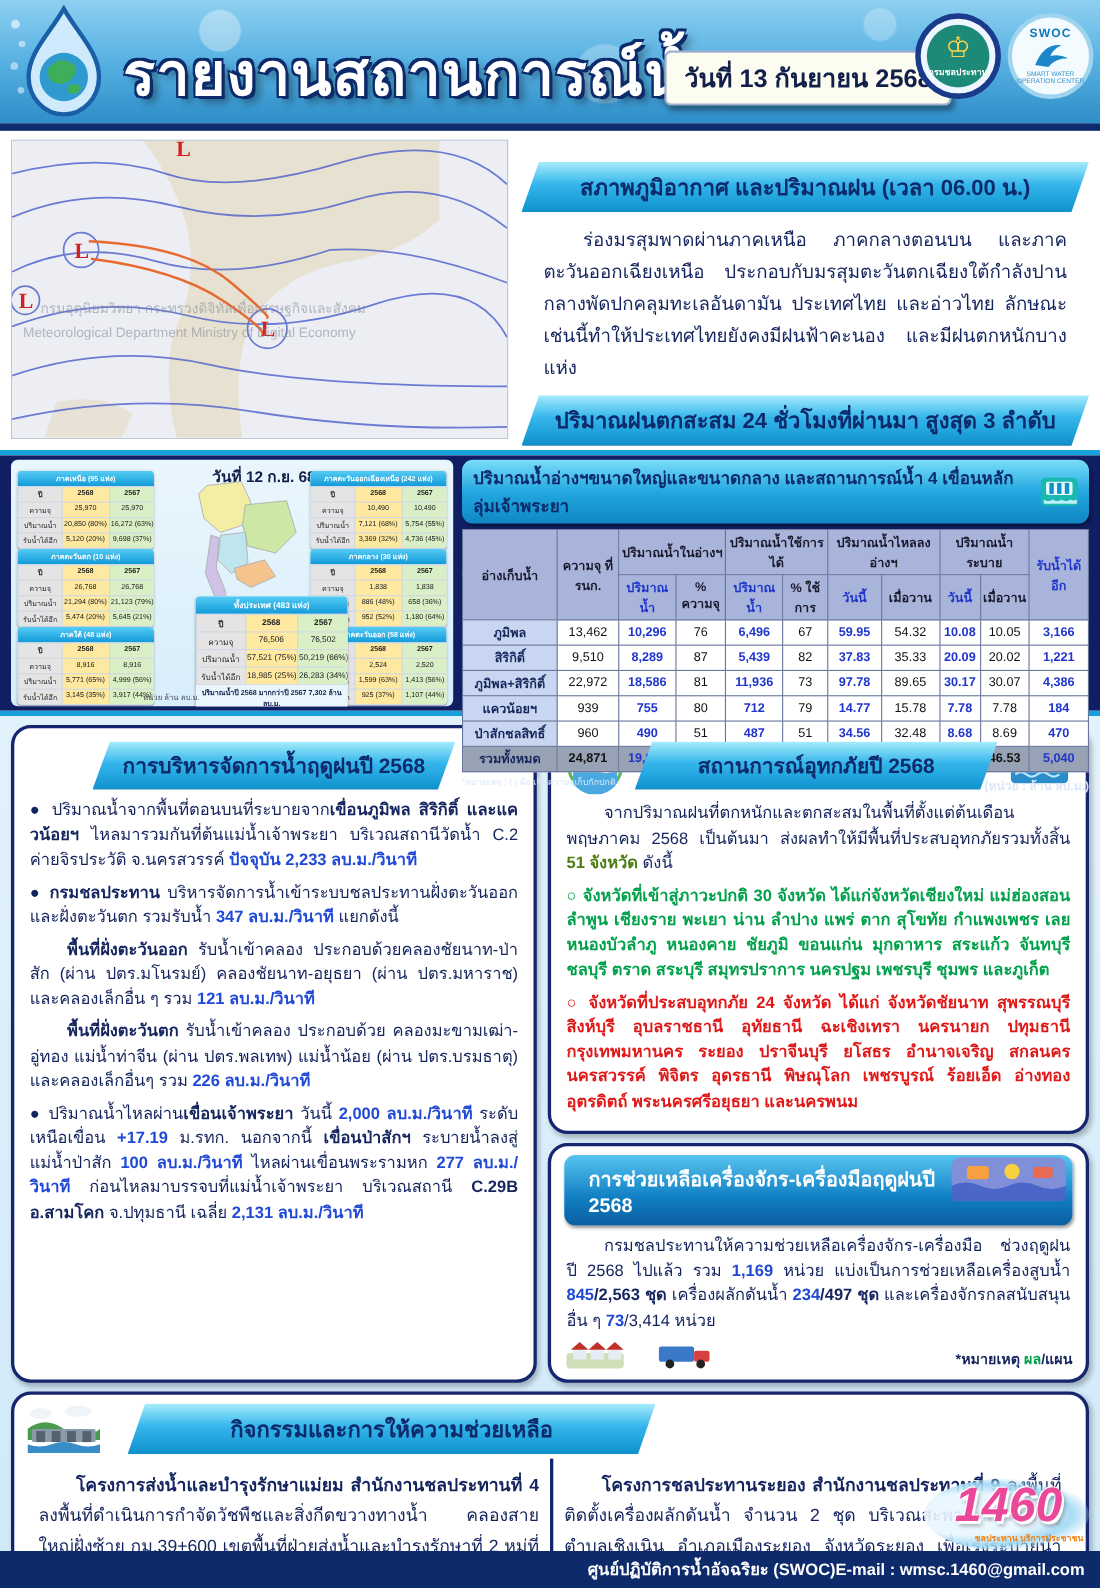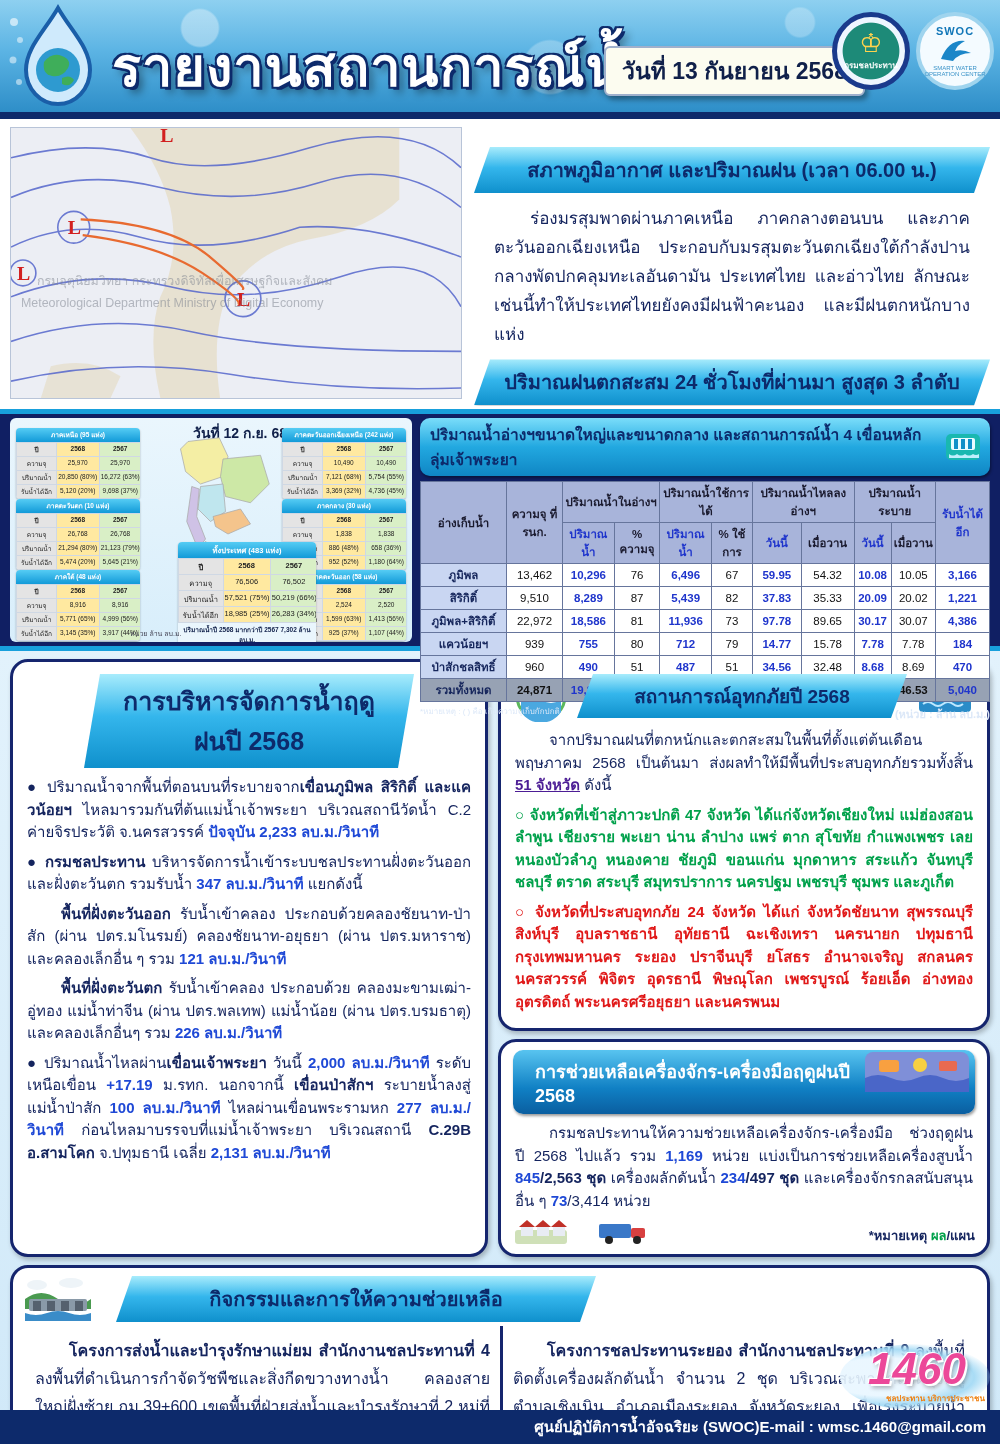--- a/index.html
+++ b/index.html
@@ -74,28 +74,28 @@
   .tbl-foot{display:flex;justify-content:space-between;color:#dce8f8;margin-top:3px}
   .fn-l{font-size:8px}.fn-r{font-size:11px;font-weight:700}
 
   
   .lightbg{background:linear-gradient(180deg,#e2f2fc,#cfe8f8);padding:8px 10px 6px}
   .panel{background:#fff;border:3px solid #15256e;border-radius:18px;box-shadow:2px 3px 5px rgba(0,0,0,.25)}
   .para{font-size:15px;line-height:1.5;color:#14245e;margin:7px 0;text-align:justify}
   .para.ind{text-indent:34px}
   .t-b{font-weight:800}
   .t-blue{color:#1f49d6;font-weight:800}
-  .t-blueu{color:#4c1d95;font-weight:800;text-decoration:underline}
+  .t-blueu{color:#4d7c0f;font-weight:800;}
   .t-green{color:#00a14b;font-weight:700}
   .para.green{color:#00a14b;font-weight:700}
   .para.red{color:#e01818;font-weight:700}
 
   .s3{display:flex;gap:10px}
   .p-mgmt{width:478px;flex:none;padding:10px 14px 8px;min-height:424px}
-  .p-mgmt .bar{width:330px;margin:2px auto 8px;font-size:25px}
+  .p-mgmt .bar{width:330px;margin:2px auto 8px;font-size:19px}
   .s3r{flex:1;display:flex;flex-direction:column;gap:8px}
   .p-flood{padding:8px 14px;flex:1}
   .flood-hd{display:flex;align-items:center;gap:10px;margin-bottom:4px}
   .flood-hd .bar{flex:1;font-size:19px}
   .p-mach{padding:8px 12px}
   .mach-bar{position:relative;background:linear-gradient(180deg,#58c4f0 0%,#1080c4 60%,#0a5ea0 100%);border-radius:10px;
     color:#fff;font-weight:800;font-size:18px;padding:7px 120px 7px 22px;box-shadow:1px 2px 3px rgba(0,0,0,.4)}
   .mach-note{display:flex;align-items:flex-end;gap:28px;justify-content:center}
   .mach-note .note{margin-left:auto;font-size:13px;color:#14245e}
 
@@ -597,21 +597,21 @@
                 <g stroke="#bfe8ff" stroke-width="2" fill="none">
                   <path d="M6 14 q5 -4 10 0 t10 0 t10 0 t10 0"></path>
                   <path d="M6 21 q5 -4 10 0 t10 0 t10 0 t10 0"></path>
                   <path d="M6 28 q5 -4 10 0 t10 0 t10 0 t10 0"></path>
                 </g>
                 <circle cx="46" cy="4" r="4" fill="#f8c818"></circle>
               </svg>
           </div>
           <div>
               <div class="para ind"><span>จากปริมาณฝนที่ตกหนักและตกสะสมในพื้นที่ตั้งแต่ต้นเดือนพฤษภาคม 2568 เป็นต้นมา ส่งผลทำให้มีพื้นที่ประสบอุทกภัยรวมทั้งสิ้น </span><span class="t-blueu">51 จังหวัด</span><span> ดังนี้</span></div>
-              <div class="para green"><span>○  จังหวัดที่เข้าสู่ภาวะปกติ 47 จังหวัด ได้แก่จังหวัดเชียงใหม่ แม่ฮ่องสอน ลำพูน เชียงราย พะเยา น่าน ลำปาง แพร่ ตาก สุโขทัย กำแพงเพชร เลย หนองบัวลำภู หนองคาย ชัยภูมิ ขอนแก่น มุกดาหาร  สระแก้ว จันทบุรี ชลบุรี ตราด สระบุรี สมุทรปราการ นครปฐม เพชรบุรี ชุมพร และภูเก็ต</span></div>
+              <div class="para green"><span>○  จังหวัดที่เข้าสู่ภาวะปกติ 30 จังหวัด ได้แก่จังหวัดเชียงใหม่ แม่ฮ่องสอน ลำพูน เชียงราย พะเยา น่าน ลำปาง แพร่ ตาก สุโขทัย กำแพงเพชร เลย หนองบัวลำภู หนองคาย ชัยภูมิ ขอนแก่น มุกดาหาร  สระแก้ว จันทบุรี ชลบุรี ตราด สระบุรี สมุทรปราการ นครปฐม เพชรบุรี ชุมพร และภูเก็ต</span></div>
               <div class="para red"><span>○  จังหวัดที่ประสบอุทกภัย 24 จังหวัด ได้แก่ จังหวัดชัยนาท สุพรรณบุรี สิงห์บุรี อุบลราชธานี อุทัยธานี ฉะเชิงเทรา นครนายก ปทุมธานี กรุงเทพมหานคร ระยอง ปราจีนบุรี ยโสธร อำนาจเจริญ สกลนคร นครสวรรค์ พิจิตร อุดรธานี พิษณุโลก เพชรบูรณ์ ร้อยเอ็ด อ่างทอง อุตรดิตถ์ พระนครศรีอยุธยา และนครพนม</span></div>
             </div>
         </div>
         <div class="panel p-mach">
           <div class="mach-bar">
             <span>การช่วยเหลือเครื่องจักร-เครื่องมือฤดูฝนปี 2568</span>
             <svg width="104" height="40" viewBox="0 0 104 40" style="position:absolute;right:6px;top:2px">
                 <rect x="0" y="0" width="104" height="40" rx="8" fill="#7f8fd8"></rect>
                 <path d="M0 26 q13 -6 26 0 t26 0 t26 0 t26 0 l0 14 -104 0Z" fill="#4a66c8"></path>
                 <rect x="14" y="8" width="20" height="12" rx="3" fill="#f8a040"></rect>

